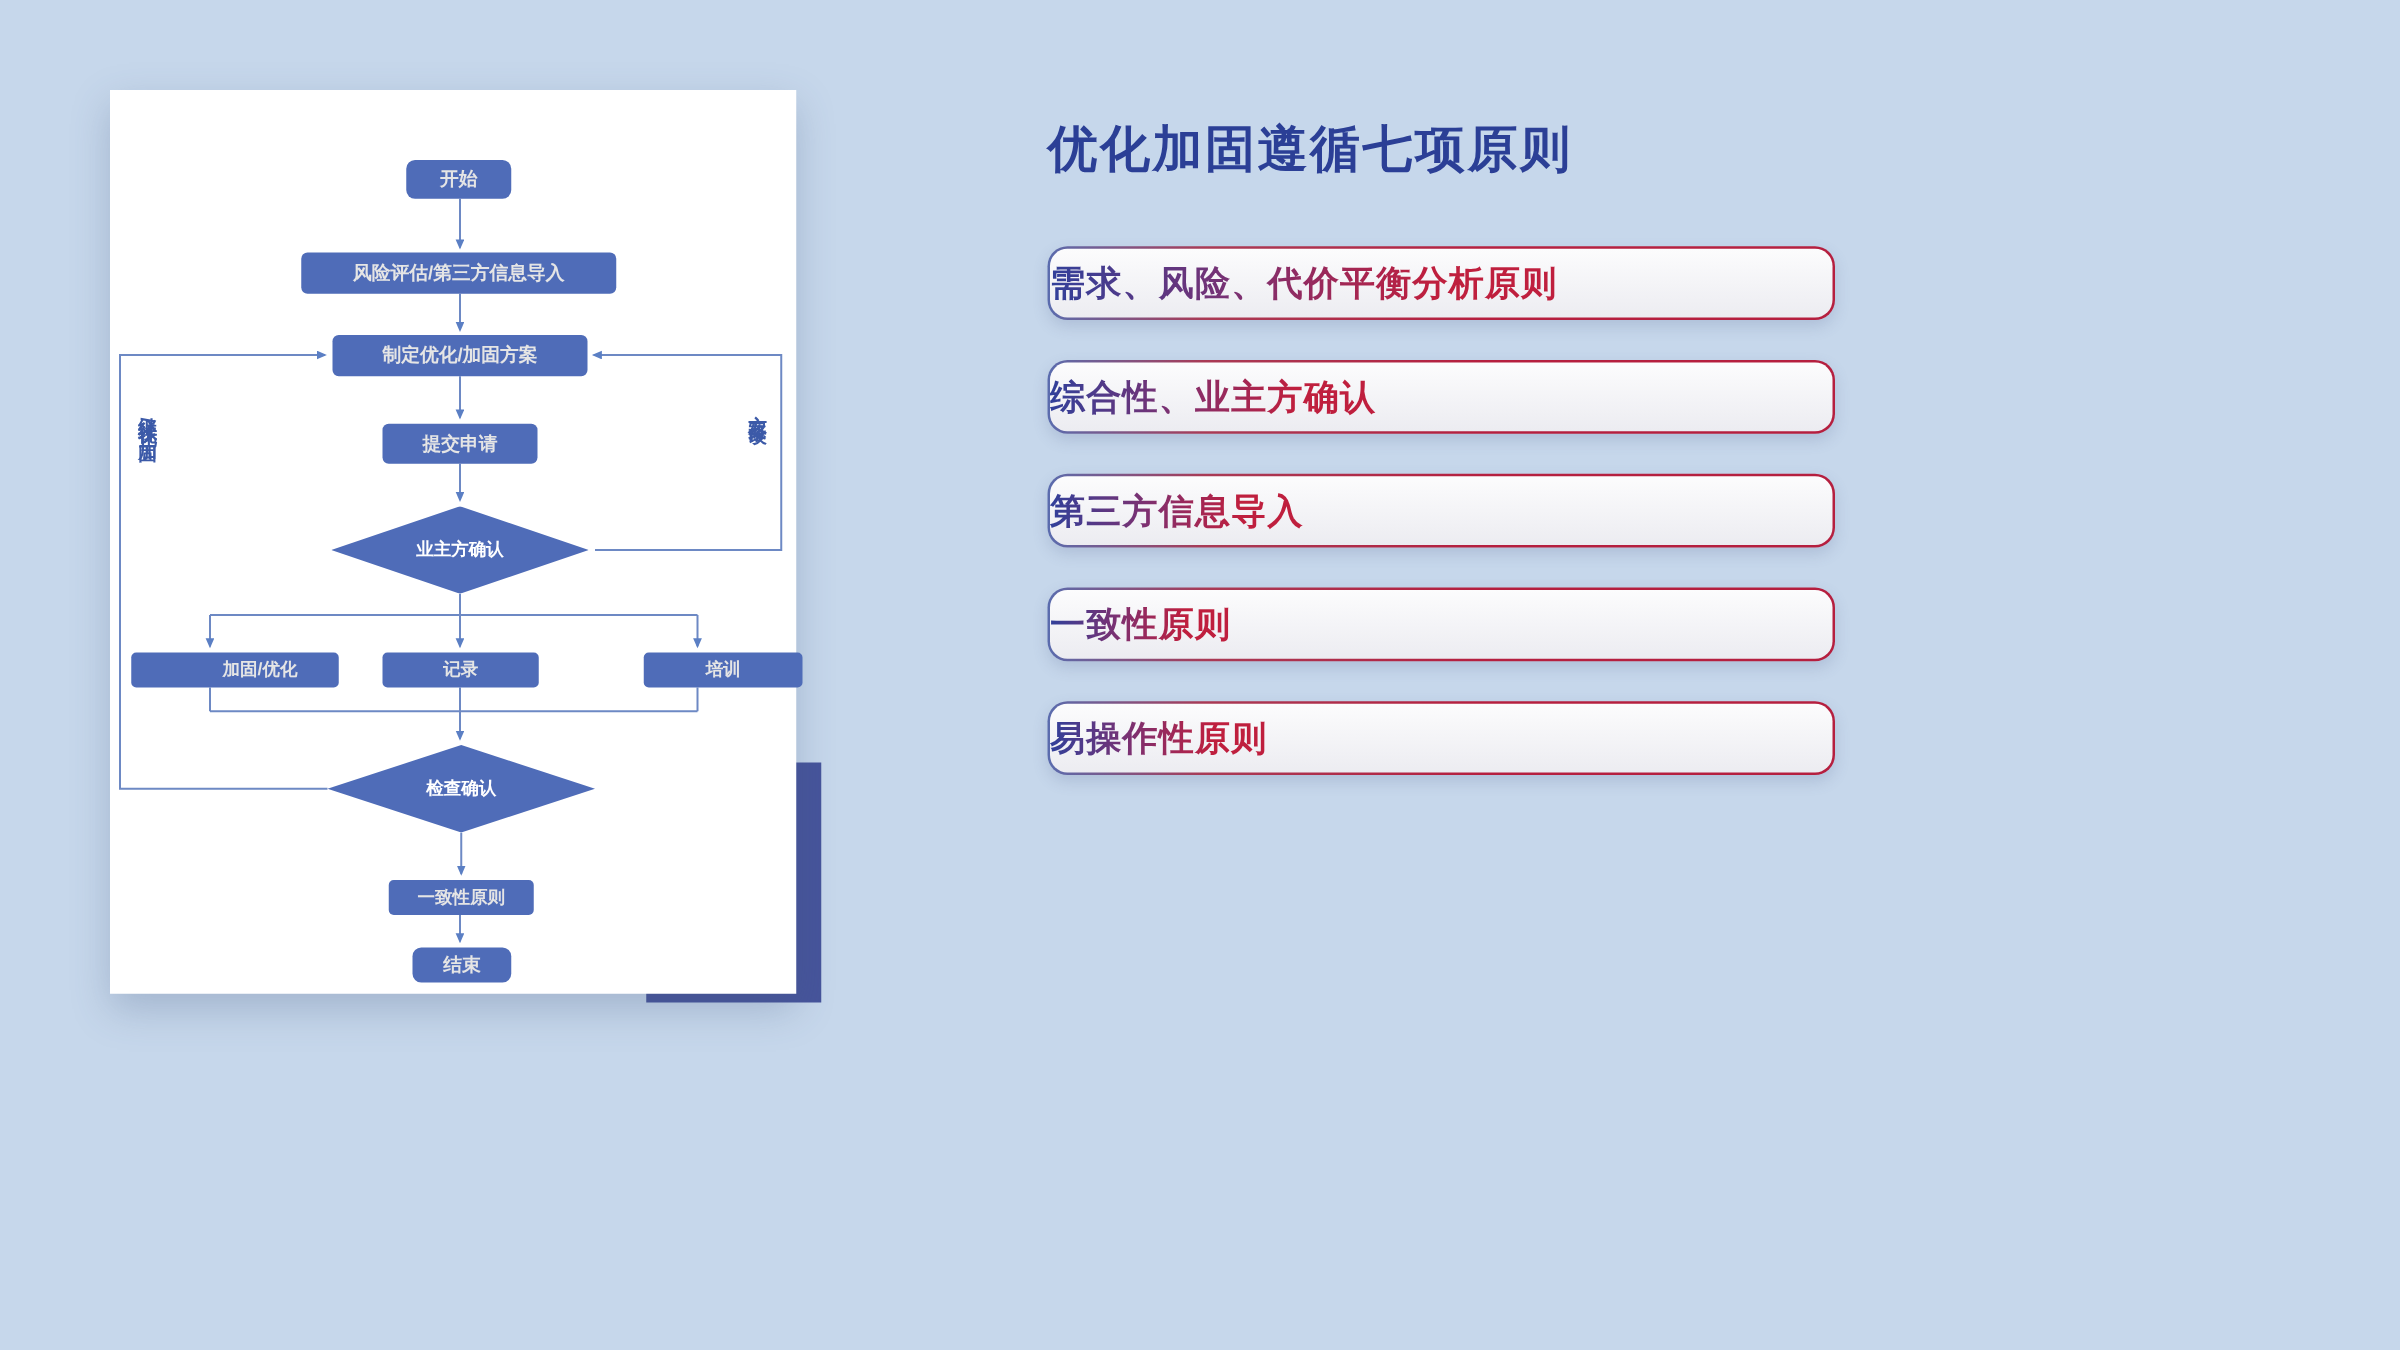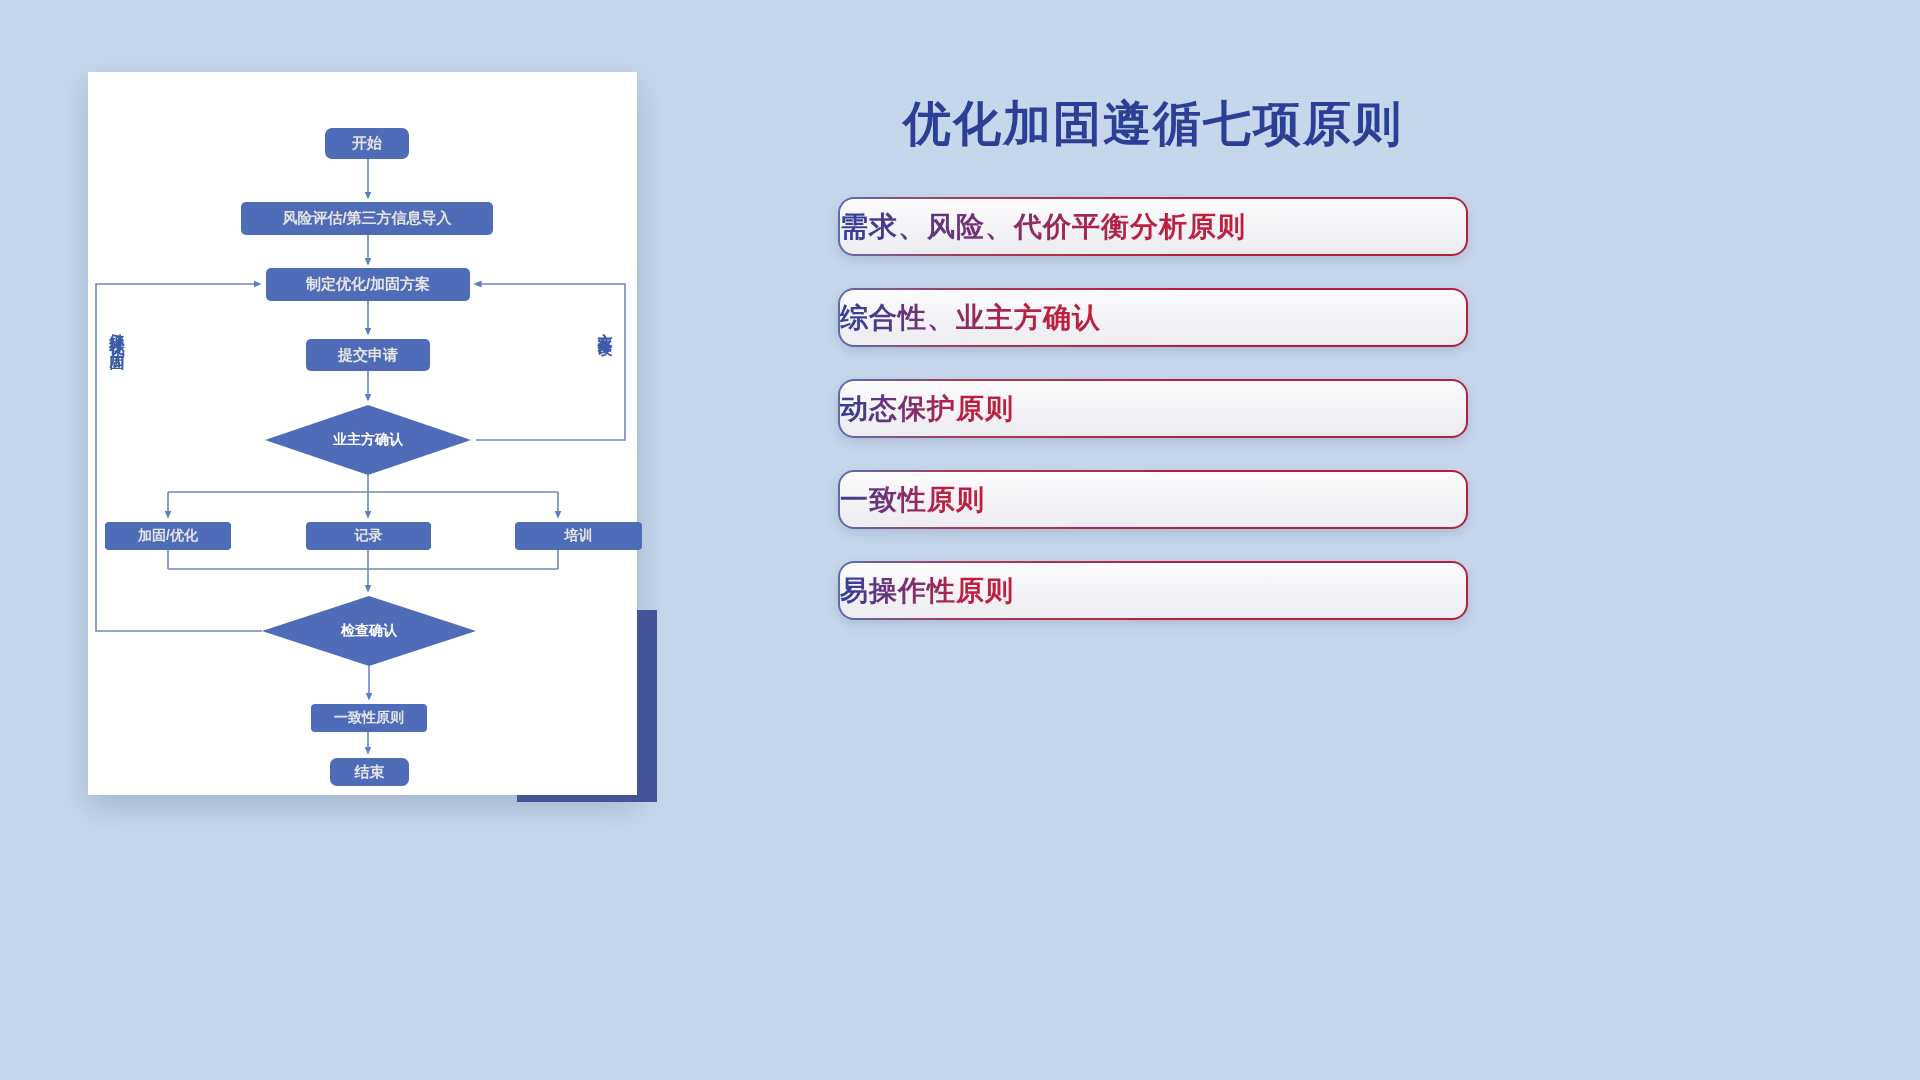--- a/index.html
+++ b/index.html
@@ -41,21 +41,21 @@
     border-radius:0;
   }
   .vlabel{
     position:absolute;color:#3c5aa8;font-weight:bold;font-size:15px;
     writing-mode:vertical-lr;letter-spacing:3px;z-index:3;line-height:1;
   }
 
   
   .panel-title{
     position:absolute;left:838px;top:92px;width:630px;
-    text-align:center;font-size:48px;font-weight:bold;color:#2b3f96;
+    text-align:left;font-size:40px;font-weight:bold;color:#2b3f96;
     letter-spacing:2px;
   }
   .principles{
     position:absolute;left:838px;top:197px;width:630px;
     display:flex;flex-direction:column;gap:32px;
   }
   .principle{
     border-radius:16px;padding:2px;
     background:linear-gradient(90deg,#5a6cae 0%,#a93a55 20%,#b51f3f 55%,#b51f3f 100%);
     box-shadow:0 5px 12px rgba(80,95,140,.20);
@@ -118,21 +118,21 @@
   <div class="flow-node" style="left:237px;top:56px;width:84px;height:31px;border-radius:7px;">开始</div>
 
   <div class="flow-node" style="left:153px;top:130px;width:252px;height:33px;">风险评估/第三方信息导入</div>
 
   <div class="flow-node" style="left:178px;top:196px;width:204px;height:33px;">制定优化/加固方案</div>
 
   <div class="flow-node" style="left:218px;top:267px;width:124px;height:32px;">提交申请</div>
 
   <div class="flow-diamond" style="left:177px;top:333px;width:206px;height:70px;">业主方确认</div>
 
-  <div class="flow-node small" style="left:17px;top:450px;width:126px;height:28px;">加固/优化</div>
+  <div class="flow-node small" style="left:17px;top:450px;width:126px;height:28px;padding-left:40px;">加固/优化</div>
 
   <div class="flow-node small" style="left:218px;top:450px;width:125px;height:28px;">记录</div>
 
   <div class="flow-node small" style="left:407px;top:450px;width:127px;height:28px;margin-left:20px;">培训</div>
 
   <div class="flow-diamond" style="left:174px;top:524px;width:214px;height:70px;">检查确认</div>
 
   <div class="flow-node small" style="left:223px;top:632px;width:116px;height:28px;">一致性原则</div>
 
   <div class="flow-node" style="left:242px;top:686px;width:79px;height:28px;border-radius:7px;">结束</div>
@@ -150,21 +150,21 @@
       <span class="principle-label">需求、风险、代价平衡分析原则</span>
     </div>
   </div>
   <div class="principle">
     <div class="principle-inner">
       <span class="principle-label">综合性、业主方确认</span>
     </div>
   </div>
   <div class="principle">
     <div class="principle-inner">
-      <span class="principle-label">动态保护原则</span>
+      <span class="principle-label">第三方信息导入</span>
     </div>
   </div>
   <div class="principle">
     <div class="principle-inner">
       <span class="principle-label">一致性原则</span>
     </div>
   </div>
   <div class="principle">
     <div class="principle-inner">
       <span class="principle-label">易操作性原则</span>

